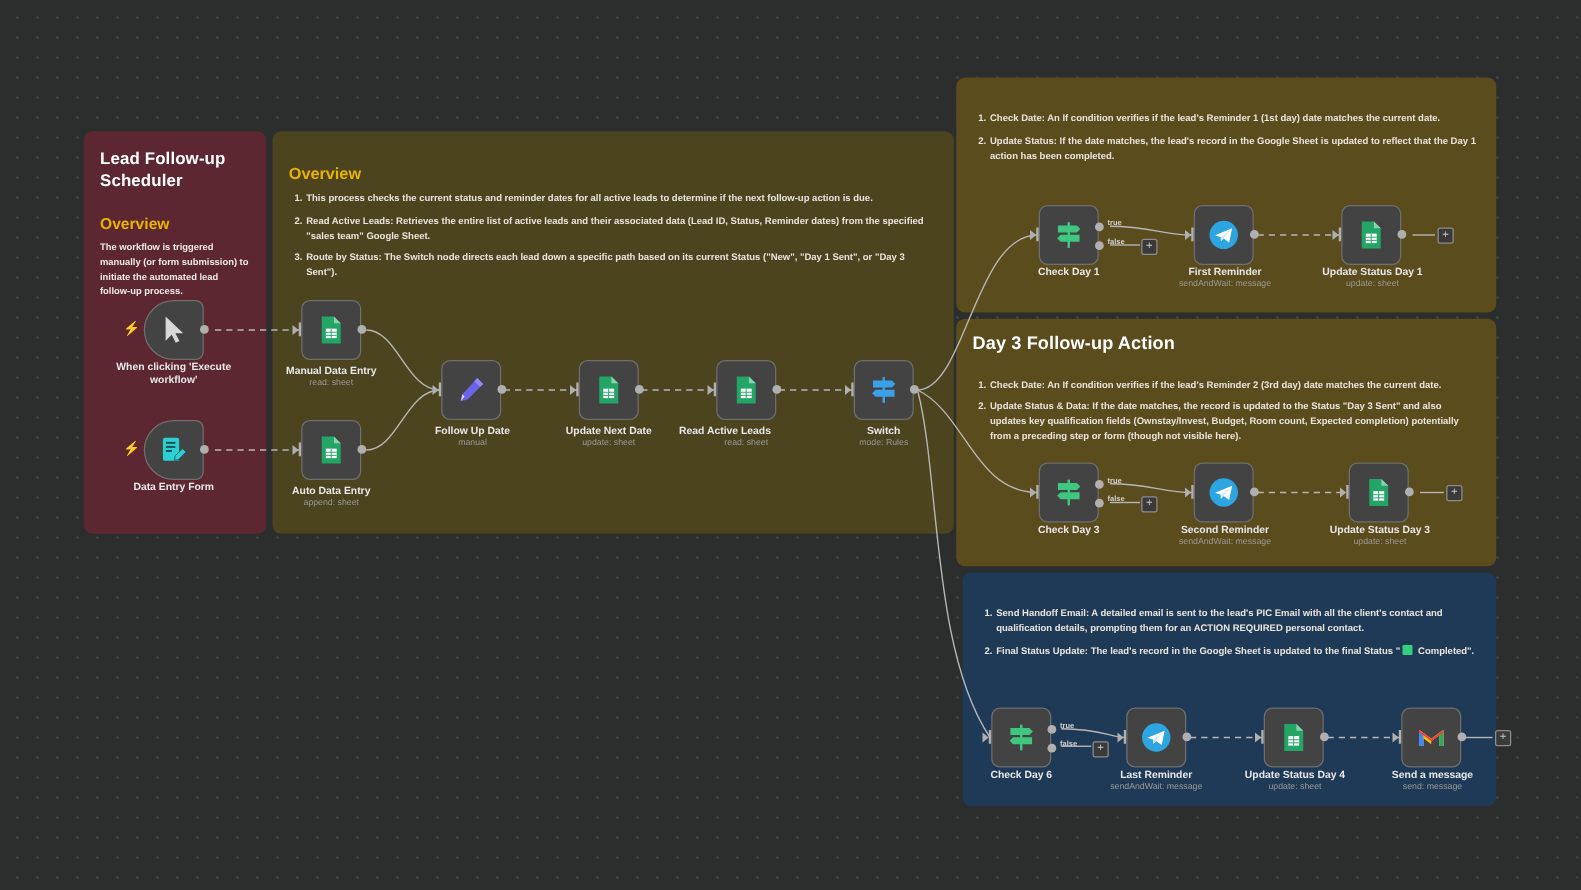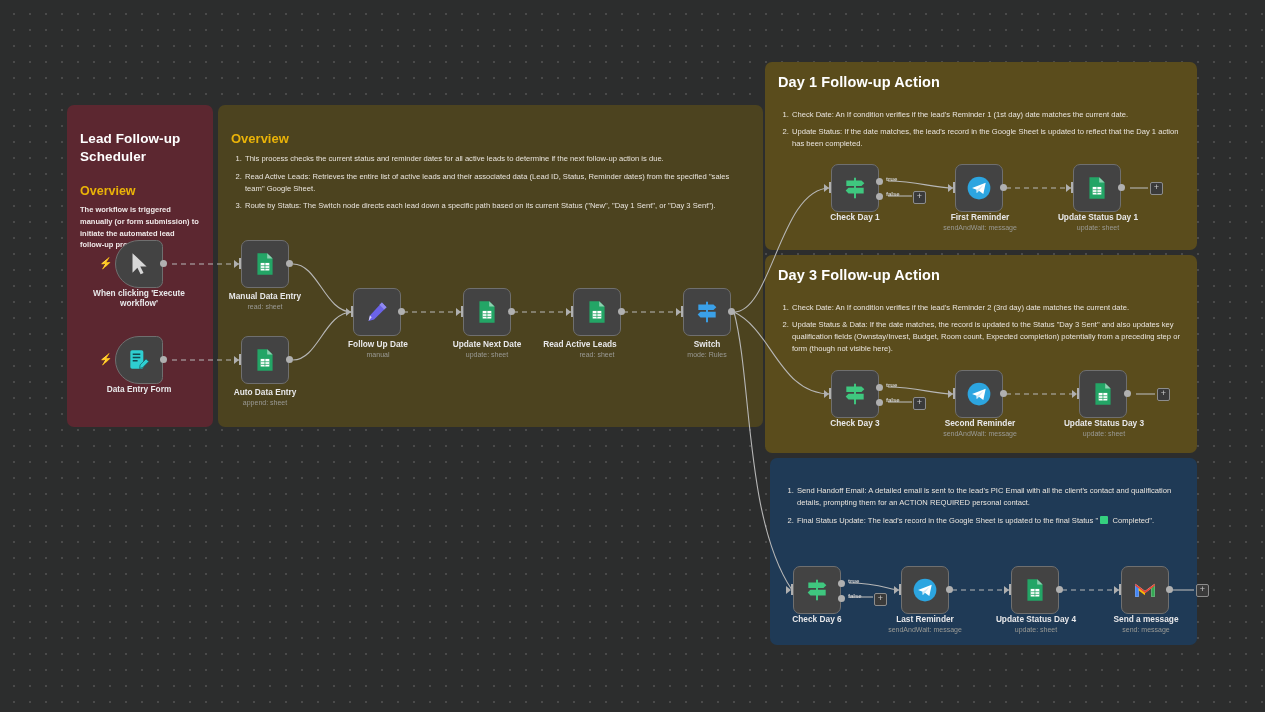--- a/index.html
+++ b/index.html
@@ -17,26 +17,26 @@
 
   
   .panel{position:absolute;border-radius:7px;box-sizing:border-box;}
   .panel .ptitle{
     font-size:14.5px;font-weight:bold;color:#ffffff;line-height:1.35;
     letter-spacing:.1px;
   }
   .panel .pover{
     font-size:13px;font-weight:bold;color:#eab308;margin-top:14px;margin-bottom:7px;
   }
-  .panel .ptext{font-size:7.6px;color:#e9e4dd;line-height:1.55;font-weight:normal;}
+  .panel .ptext{font-size:7.6px;color:#e9e4dd;line-height:1.55;font-weight:bold;}
   .panel ol{margin:0;padding-left:13px;}
   .panel ol li{margin-bottom:6px;padding-left:1px;}
 
   #panel-scheduler{left:67px;top:105px;width:146px;height:322px;background:#5c2730;}
-  #panel-scheduler .inner{padding:25px 13px 0 13px;}
+  #panel-scheduler .inner{padding:13px 13px 0 13px;}
   #panel-scheduler .ptitle{font-size:13.5px;}
   #panel-scheduler .pover{font-size:12.5px;margin-top:18px;margin-bottom:6px;}
   #panel-scheduler .ptext{font-weight:bold;font-size:7.5px;color:#f0e9e9;}
 
   #panel-status{left:218px;top:105px;width:545px;height:322px;background:#4c431f;}
   #panel-status .inner{padding:12px 15px 0 13px;}
 
   #panel-day1{left:765px;top:62px;width:432px;height:188px;background:#5a4c1c;}
   #panel-day1 .inner{padding:11px 15px 0 13px;}
 
@@ -90,21 +90,20 @@
       <ol class="ptext">
         <li>This process checks the current status and reminder dates for all active leads to determine if the next follow-up action is due.</li>
         <li>Read Active Leads: Retrieves the entire list of active leads and their associated data (Lead ID, Status, Reminder dates) from the specified "sales team" Google Sheet.</li>
         <li>Route by Status: The Switch node directs each lead down a specific path based on its current Status ("New", "Day 1 Sent", or "Day 3 Sent").</li>
       </ol>
     </div>
   </div>
 
   <div class="panel" id="panel-day1">
     <div class="inner">
-      <div class="ptitle">Day 1 Follow-up Action</div>
       <ol class="ptext" style="margin-top:16px">
         <li>Check Date: An If condition verifies if the lead's Reminder 1 (1st day) date matches the current date.</li>
         <li>Update Status: If the date matches, the lead's record in the Google Sheet is updated to reflect that the Day 1 action has been completed.</li>
       </ol>
     </div>
   </div>
 
   <div class="panel" id="panel-day3">
     <div class="inner">
       <div class="ptitle">Day 3 Follow-up Action</div>

